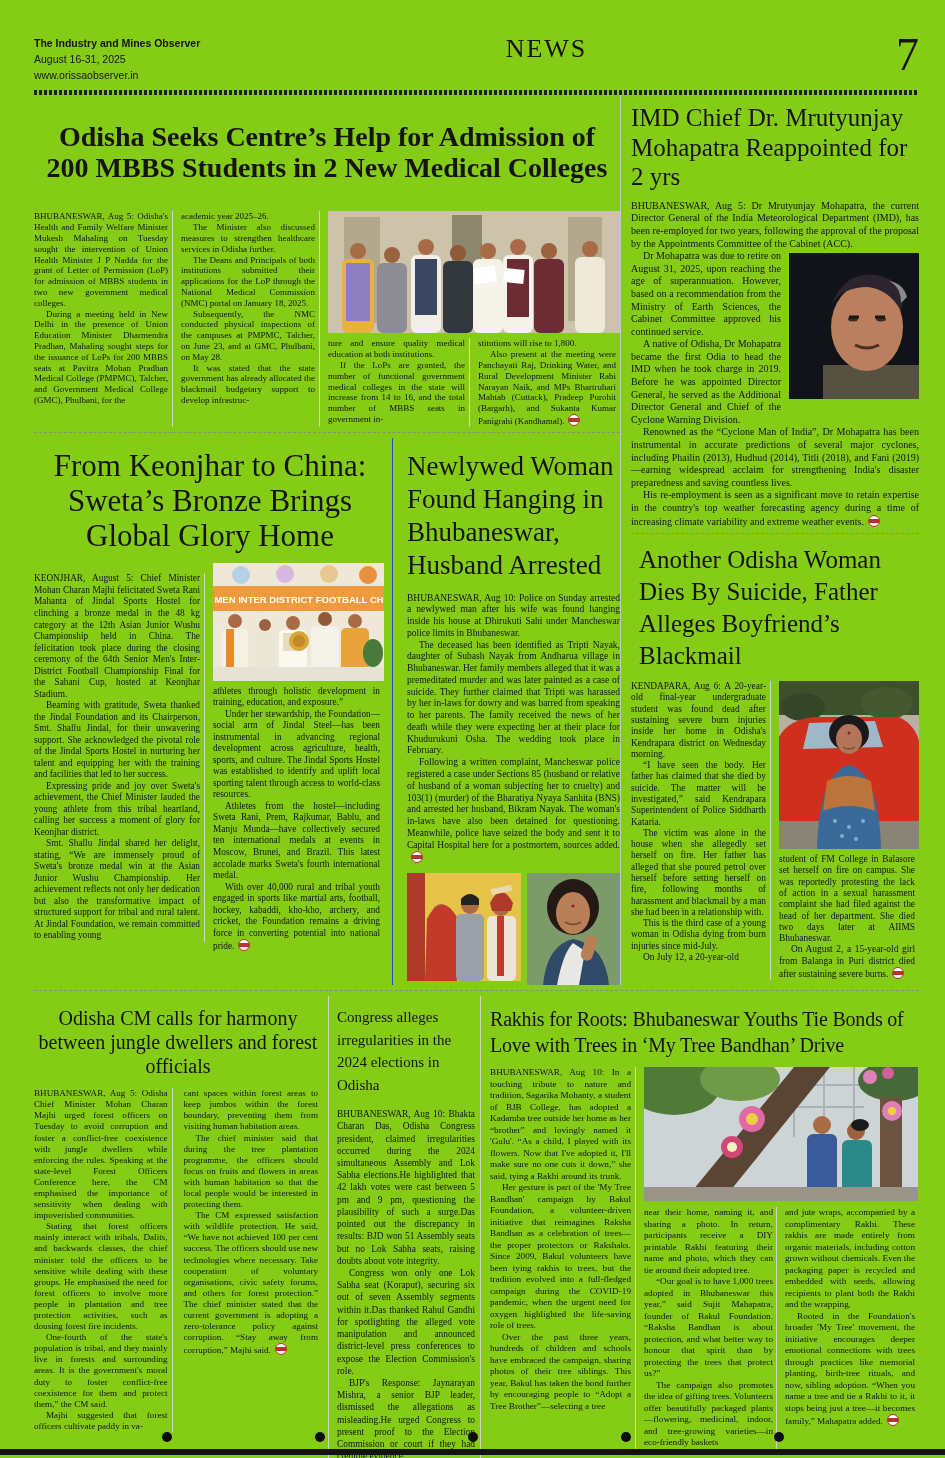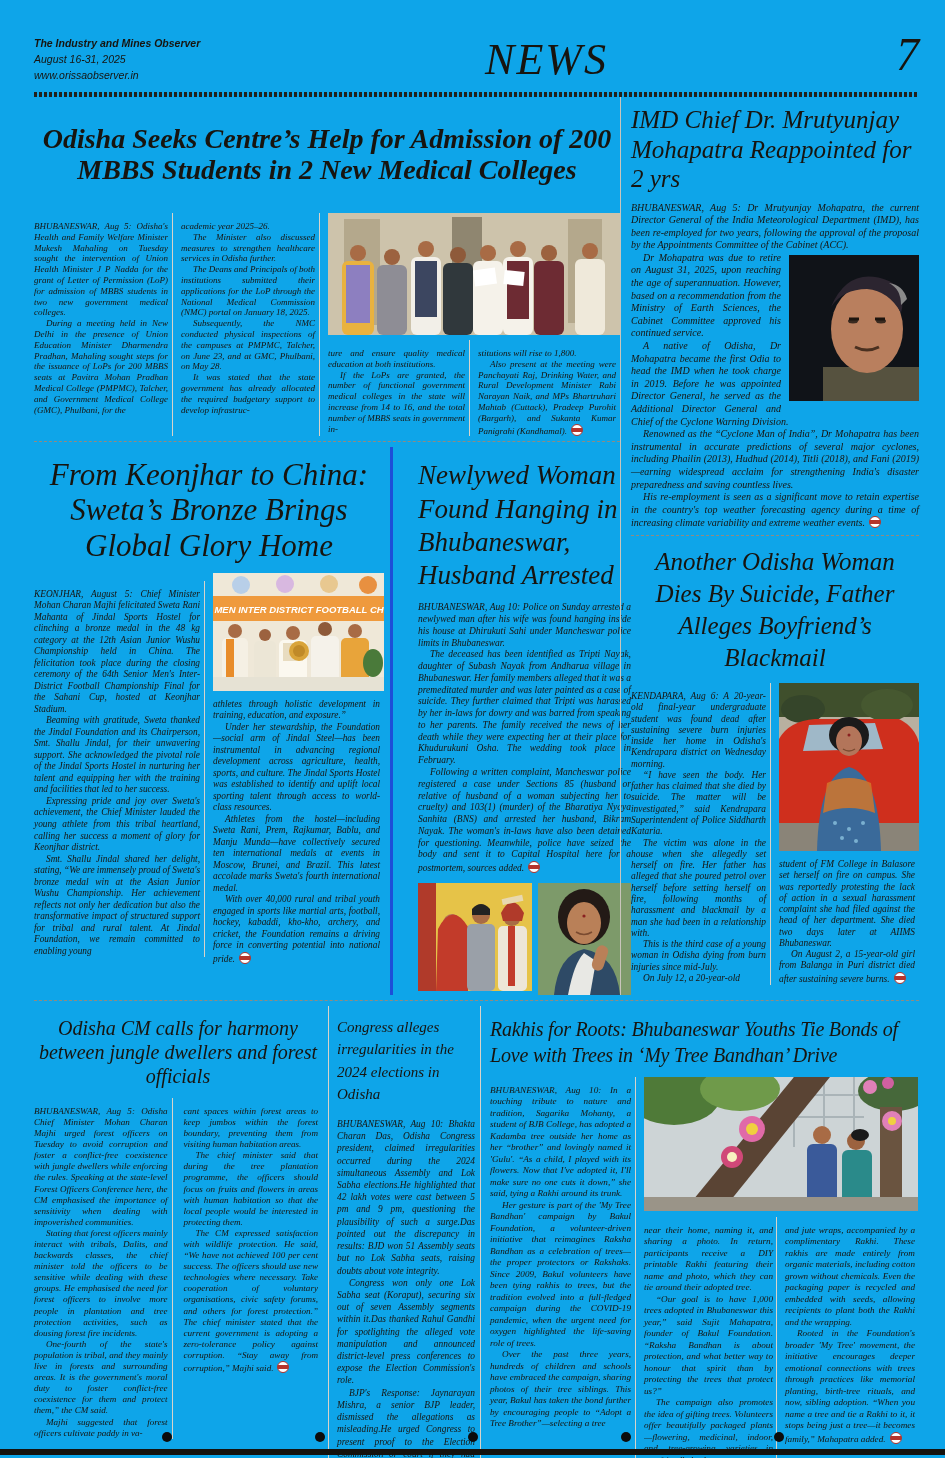--- a/index.html
+++ b/index.html
@@ -1,36 +1,35 @@
 <!DOCTYPE html>
 <html><head>
 <meta charset="utf-8">
 <style>
   * { box-sizing: border-box; }
   html,body { margin:0; padding:0; background:#ffffff; }
   .page {
     width:945px; height:1458px; margin:0 auto; position:relative;
-    background:#0ea5e9; color:#17140f; overflow:hidden;
+    background:#84cc16; color:#17140f; overflow:hidden;
     font-family:"Liberation Serif", serif;
-    font-style:italic;
   }
   .inner { padding:36px 26px 0 34px; }
 
   
   .mast { display:flex; align-items:flex-start; }
   .mast-left { width:210px; font-family:"Liberation Sans", sans-serif; font-size:10.5px; line-height:1.5; }
   .mast-left .pname { font-weight:700; }
-  .news-title { flex:1; text-align:center; font-size:44px; letter-spacing:2px; font-weight:400; margin-top:-2px; }
+  .news-title { flex:1; text-align:center; font-size:26px; letter-spacing:2px; font-weight:400; margin-top:-2px; }
   .page-num { width:70px; text-align:right; font-size:46px; line-height:1; margin-top:-4px; }
   .rule-dotted { height:5px; margin:7px 0 0 0;
     background:repeating-linear-gradient(90deg,#22201c 0 3px, transparent 3px 5px); }
 
   
   p { margin:0; text-indent:12px; text-align:justify; }
-  p.lead, p.cont { text-indent:0;margin-top:8px; }
+  p.lead, p.cont { text-indent:0; }
   .hl { font-weight:400; }
   .stamp { display:inline-block; width:12px; height:12px; border:1.5px solid #b5342c; border-radius:50%;
     background:linear-gradient(#fff 3px,#b5342c 3px,#b5342c 7px,#fff 7px); vertical-align:-2px; margin-left:4px; }
   .vr { border-right:1px solid #d7d3ca; }
   .rule-dashed { border-top:1px dashed #8f8b82; margin:5px 0; }
   .photo { display:block; }
 
   
   .upper { display:flex; }
   .upper-left { width:586px; }
@@ -48,27 +47,27 @@
   .hl-imd { font-size:25px; line-height:1.18; margin:8px 0 8px; }
   .imd-body { font-size:10px; line-height:1.26; }
   .imd-photo-wrap { float:right; margin:3px 0 4px 8px; }
 
   
   .mid-row { display:flex; margin-top:4px; }
   .keonjhar { width:360px; padding-right:6px; }
   .hl-keonjhar { font-size:31px; text-align:center; line-height:1.13; margin:10px 4px 10px; }
   .keo-body { display:flex; gap:8px; font-size:9.3px; line-height:1.24;align-items:center; }
   .keo-col { width:171px; padding-right:4px; }
-  .newlywed { flex:1; border-left:3px solid #1d4ed8; padding-left:25px; }
+  .newlywed { flex:1; border-left:1px solid #1d4ed8; padding-left:14px; }
   .hl-newlywed { font-size:27px; line-height:1.23; margin:12px 0 10px; }
   .newly-body { font-size:9.5px; line-height:1.24; }
   .newly-photos { display:flex; gap:6px; margin-top:8px; }
 
   
-  .hl-kendrapara { font-size:25px; line-height:1.28; margin:10px 8px 9px;text-align:center; }
+  .hl-kendrapara { font-size:25px; line-height:1.28; margin:10px 8px 9px; }
   .ken-body { display:flex; gap:8px; font-size:9.4px; line-height:1.2; }
   .ken-col { width:140px; padding-right:4px; }
 
   
   .bottom-row { display:flex; margin-top:3px; }
   .cm-art { width:294px; padding-right:6px; }
   .hl-cm { font-size:20px; text-align:center; line-height:1.2; margin:10px 2px 10px; }
   .cm-body { display:flex; gap:11px; font-size:9.1px; line-height:1.22; }
   .cm-col { width:141px; padding-right:4px; }
   .congress-art { width:152px; border-left:1px solid #d7d3ca; padding:0 5px 0 8px; }
@@ -112,21 +111,21 @@
           <div class="mbbs-body">
             <div class="mbbs-col vr">
               <p class="lead">BHUBANESWAR, Aug 5: Odisha's Health and Family Welfare Minister Mukesh Mahaling on Tuesday sought the intervention of Union Health Minister J P Nadda for the grant of Letter of Permission (LoP) for admission of MBBS students in two new government medical colleges.</p>
               <p>During a meeting held in New Delhi in the presence of Union Education Minister Dharmendra Pradhan, Mahaling sought steps for the issuance of LoPs for 200 MBBS seats at Pavitra Mohan Pradhan Medical College (PMPMC), Talcher, and Government Medical College (GMC), Phulbani, for the</p>
             </div>
             <div class="mbbs-col vr">
               <p class="cont">academic year 2025–26.</p>
               <p>The Minister also discussed measures to strengthen healthcare services in Odisha further.</p>
               <p>The Deans and Principals of both institutions submitted their applications for the LoP through the National Medical Commission (NMC) portal on January 18, 2025.</p>
               <p>Subsequently, the NMC conducted physical inspections of the campuses at PMPMC, Talcher, on June 23, and at GMC, Phulbani, on May 28.</p>
-              <p>It was stated that the state government has already allocated the required budgetary support to develop infrastruc-</p>
+              <p>It was stated that the state government has already allocated the blackmail budgetary support to develop infrastruc-</p>
             </div>
             <div class="mbbs-right">
               <svg class="photo" width="292" height="122" viewBox="0 0 292 122">
                 <rect width="292" height="122" fill="#cdc3ab"></rect>
                 <rect x="16" y="6" width="36" height="106" fill="#b4a88c"></rect>
                 <rect x="124" y="4" width="30" height="64" fill="#8f8670"></rect>
                 <rect x="240" y="6" width="34" height="104" fill="#b4a88c"></rect>
                 <g>
                   <circle cx="30" cy="40" r="8" fill="#a86b45"></circle>
                     <rect x="14" y="48" width="32" height="74" rx="6" fill="#e9b23f"></rect>

